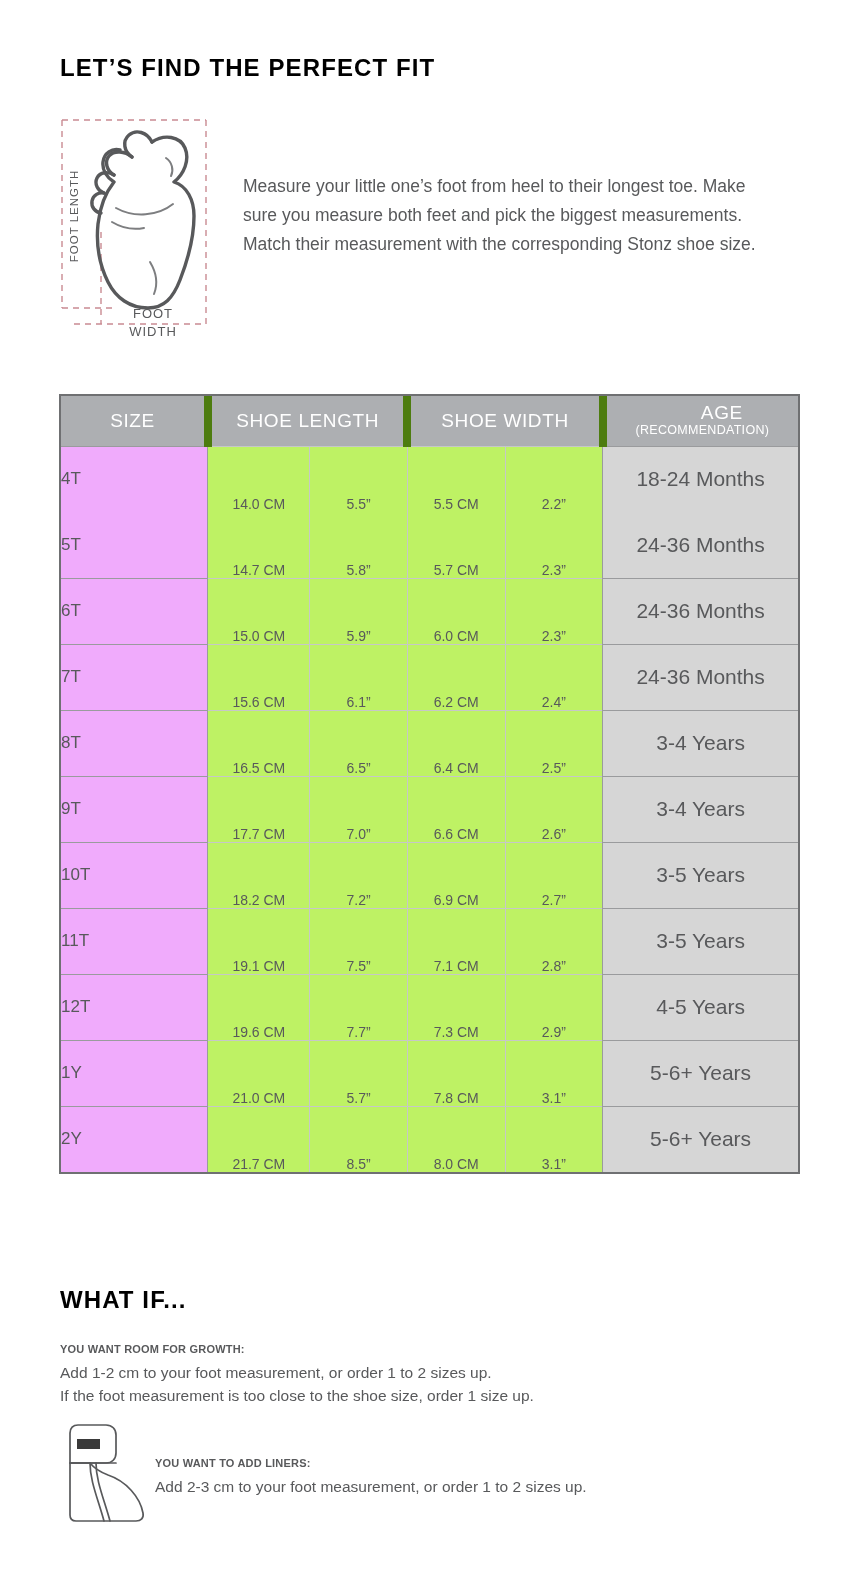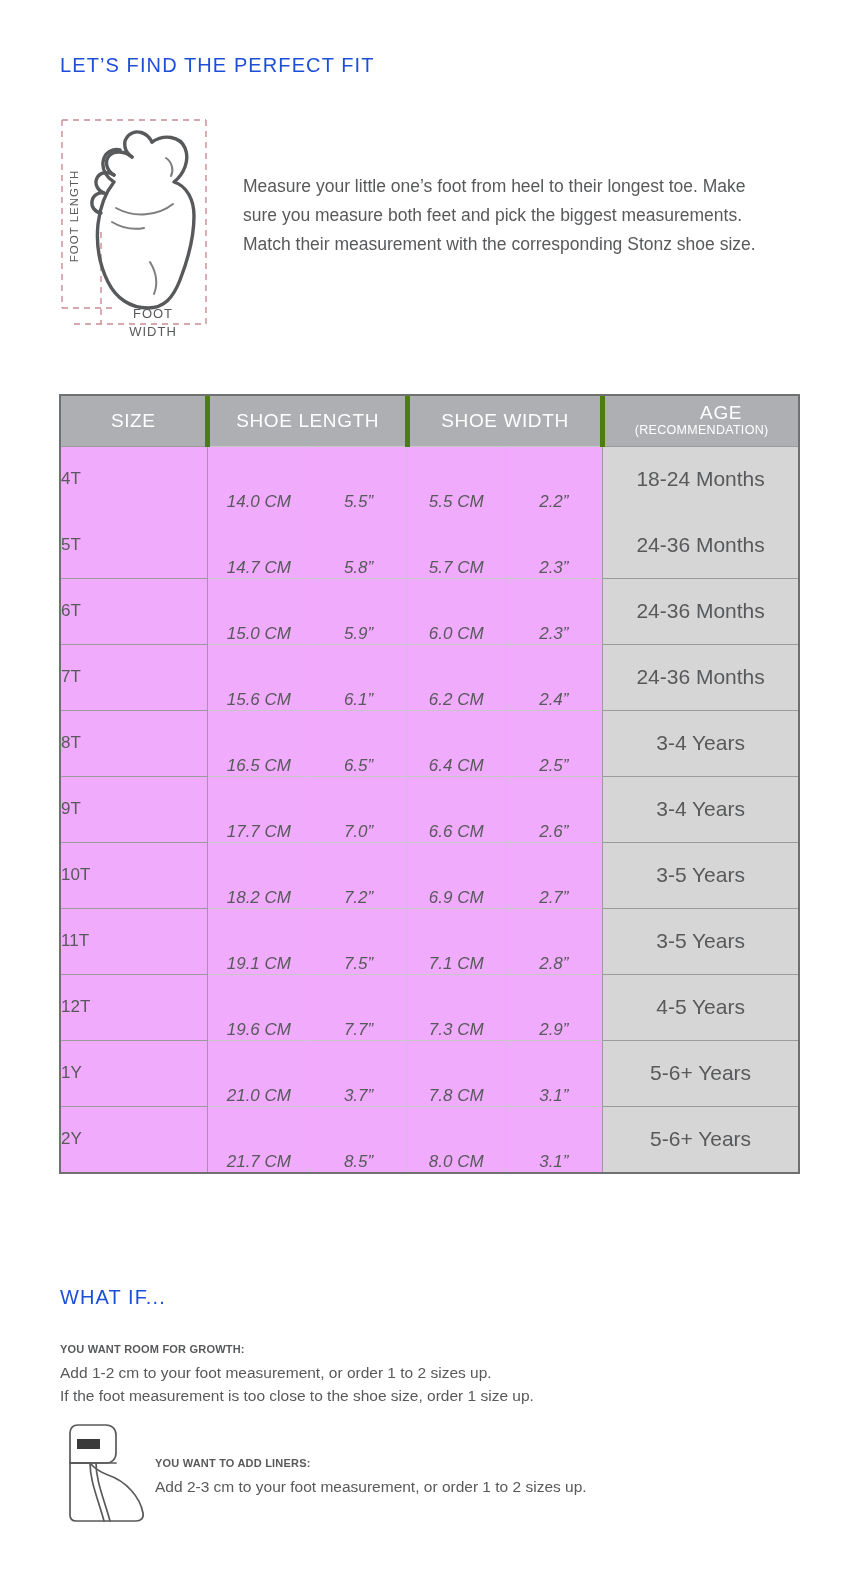--- a/index.html
+++ b/index.html
@@ -12,24 +12,24 @@
     background: #ffffff;
     font-family: "Liberation Sans", sans-serif;
     color: #58595b;
     overflow: hidden;
     position: relative;
   }
 
   
   .section-heading {
     position: absolute;
-    font-size: 20px;
+    font-size: 24px;
     letter-spacing: 1.1px;
-    color: #1d4ed8;
-    font-weight: 400;
+    color: #000000;
+    font-weight: 700;
     white-space: nowrap;
   }
   #title-find-fit { left: 60px; top: 54px; }
   #title-what-if  { left: 60px; top: 1286px; }
 
   
   #foot-diagram {
     position: absolute;
     left: 54px;
     top: 112px;
@@ -70,21 +70,21 @@
   }
   .hdr-cell {
     background: #adafb2;
     color: #ffffff;
     height: 50px;
     text-align: center;
     vertical-align: middle;
     font-weight: 400;
     font-size: 19px;
     letter-spacing: 0.6px;
-    border-left: 5px solid #4d7c0f;
+    border-left: 8px solid #4d7c0f;
     box-sizing: border-box;
   }
   .hdr-cell:first-child { border-left: none; }
   .hdr-age-main {
     display: block;
     font-size: 19px;
     line-height: 20px;
     letter-spacing: 0.6px;
     padding-left: 39px;
   }
@@ -107,29 +107,28 @@
   .cell-age {
     background: #d6d6d6;
     color: #58595b;
     text-align: center;
     vertical-align: middle;
     font-size: 21px;
     border-left: 1px solid #9a9b9d;
     box-sizing: border-box;
   }
   .cell-num {
-    background: #f0abfc;
+    background: #bef264;
     color: #58595b;
     text-align: center;
     vertical-align: bottom;
-    font-size: 17px;
+    font-size: 14px;
     padding-bottom: 12px;
     border-right: 1px solid #c6c7c8;
     box-sizing: border-box;
-    font-style: italic;
   }
   .cell-num.last-num { border-right: none; }
   tr.data-row > td { border-top: 1px solid #9a9b9d; }
   tr.data-row.no-top > td { border-top: none; }
   tr.data-row > td.cell-num { border-top-color: #c6c7c8; }
   tr.data-row.no-top > td.cell-num { border-top: none; }
 
   
   .whatif-block {
     position: absolute;
@@ -305,21 +304,21 @@
           <td class="cell-size">12T</td>
           <td class="cell-num">19.6 CM</td>
           <td class="cell-num">7.7”</td>
           <td class="cell-num">7.3 CM</td>
           <td class="cell-num last-num">2.9”</td>
           <td class="cell-age">4-5 Years</td>
         </tr>
         <tr class="data-row" style="height: 66px; margin-left: 16px;">
           <td class="cell-size">1Y</td>
           <td class="cell-num">21.0 CM</td>
-          <td class="cell-num">3.7”</td>
+          <td class="cell-num">5.7”</td>
           <td class="cell-num">7.8 CM</td>
           <td class="cell-num last-num">3.1”</td>
           <td class="cell-age">5-6+ Years</td>
         </tr>
         <tr class="data-row" style="height: 66px;">
           <td class="cell-size">2Y</td>
           <td class="cell-num">21.7 CM</td>
           <td class="cell-num">8.5”</td>
           <td class="cell-num">8.0 CM</td>
           <td class="cell-num last-num">3.1”</td>

